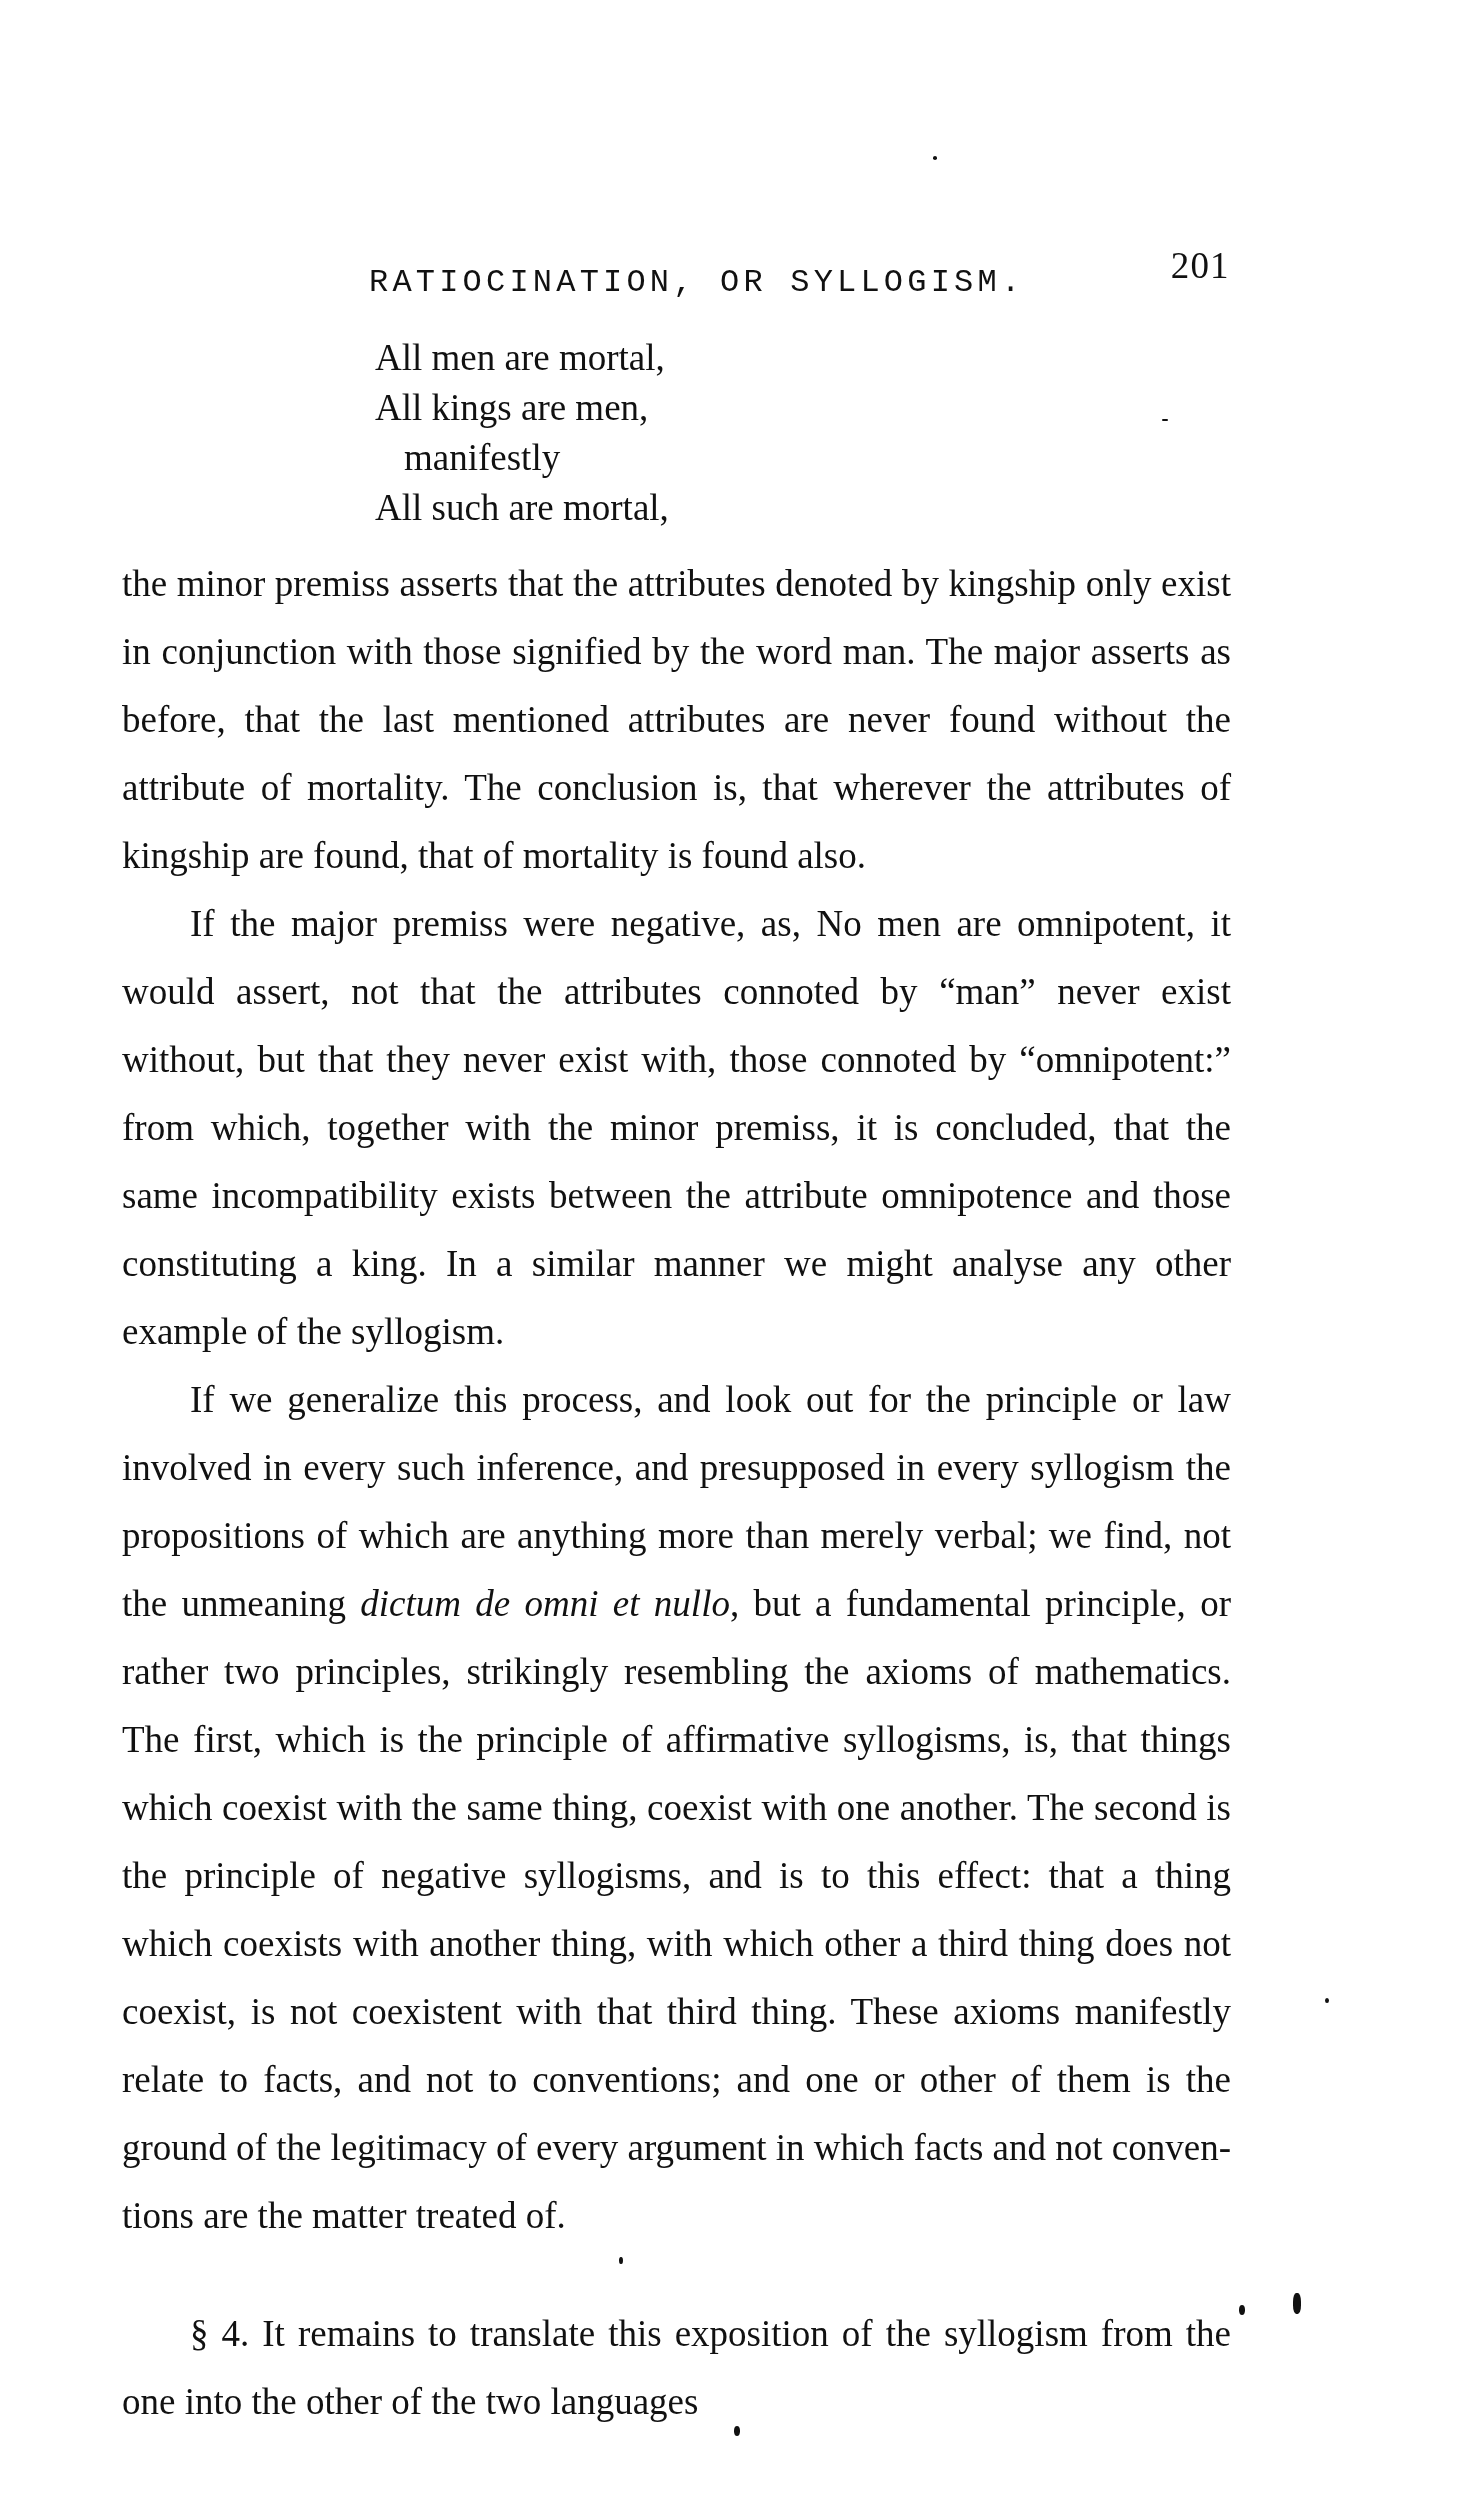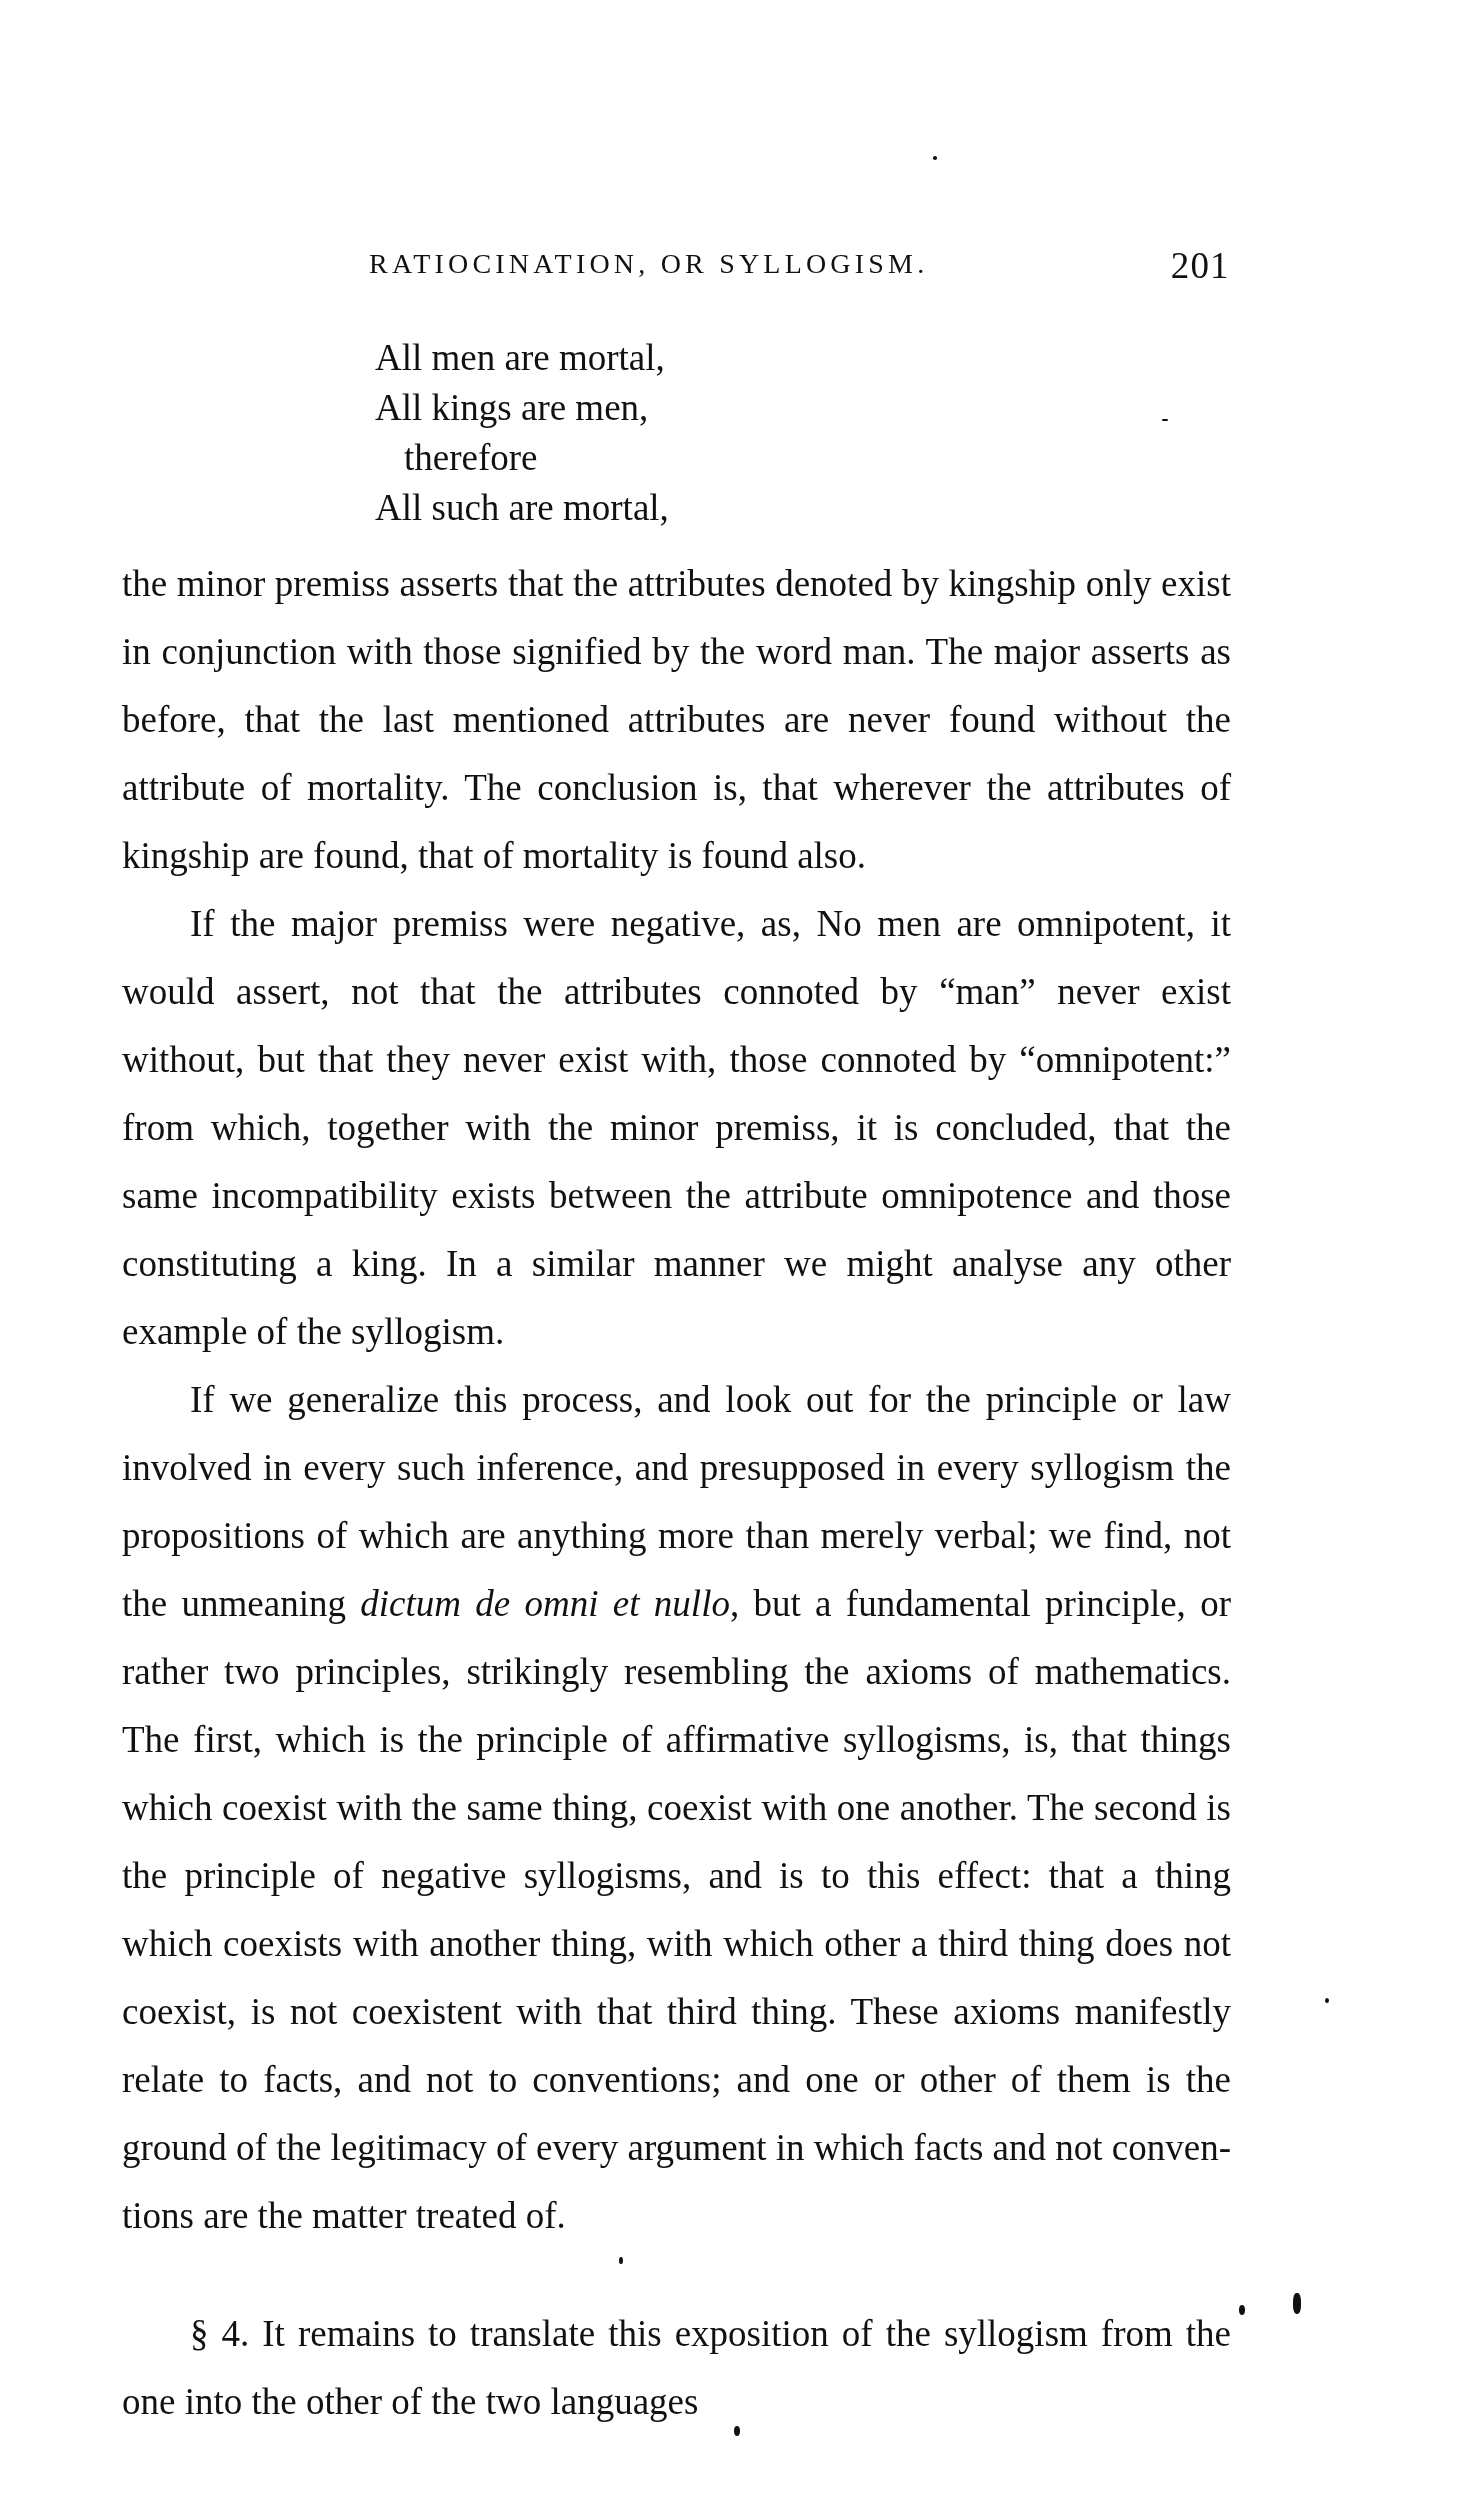--- a/index.html
+++ b/index.html
@@ -24,26 +24,27 @@
     .running-head {
       position: absolute;
       top: 244px;
       left: 0;
       width: 1109px;
       height: 48px;
     }
     .running-title {
       position: absolute;
       left: 247px;
-      top: 4px;
-      font-size: 28px;
+      top: 20px;
+      font-size: 32px;
       letter-spacing: 4.2px;
       font-variant: small-caps;
       font-weight: normal;
       text-transform: uppercase;
+      font-family: Liberation Mono, monospace;
     }
     .page-number {
       position: absolute;
       right: 1.2px;
       top: 0px;
       font-size: 37px;
       letter-spacing: 1.2px;
     }
     .syllogism {
       position: absolute;
@@ -95,21 +96,21 @@
 <div class="page">
 
   <div class="running-head">
     <span class="running-title">Ratiocination, or Syllogism.</span>
     <span class="page-number">201</span>
   </div>
 
   <div class="syllogism">
     <div class="syl-line" style="left:253px; top:0px;">All men are mortal,</div>
     <div class="syl-line" style="left:253px; top:50px;">All kings are men,</div>
-    <div class="syl-line" style="left:282px; top:100px;">therefore</div>
+    <div class="syl-line" style="left:282px; top:100px;">manifestly</div>
     <div class="syl-line" style="left:253px; top:150px;">All such are mortal,</div>
   </div>
 
   <div class="body-text">
     <p>the minor premiss asserts that the attributes denoted by kingship only exist in conjunction with those signified by the word man. The major asserts as before, that the last mentioned attributes are never found without the attribute of mortality. The conclusion is, that wherever the attri­butes of kingship are found, that of mortality is found also.</p>
     <p class="indent">If the major premiss were negative, as, No men are omnipotent, it would assert, not that the attributes connoted by “man” never exist without, but that they never exist with, those connoted by “omnipotent:” from which, together with the minor premiss, it is concluded, that the same incom­patibility exists between the attribute omnipotence and those constituting a king. In a similar manner we might analyse any other example of the syllogism.</p>
     <p class="indent"><span>If we generalize this process, and look out for the principle or law involved in every such inference, and presupposed in every syllogism the propositions of which are anything more than merely verbal; we find, not the unmeaning </span><em>dictum de omni et nullo</em><span>, but a fundamental prin­ciple, or rather two principles, strikingly resembling the axioms of mathematics. The first, which is the principle of affirmative syllogisms, is, that things which coexist with the same thing, coexist with one another. The second is the principle of negative syllogisms, and is to this effect: that a thing which coexists with another thing, with which other a third thing does not coexist, is not coexistent with that third thing. These axioms manifestly relate to facts, and not to conventions; and one or other of them is the ground of the legitimacy of every argument in which facts and not conven­tions are the matter treated of.</span></p>
     <p class="section">§ 4. It remains to translate this exposition of the syllogism from the one into the other of the two languages</p>
   </div>
 </div>

